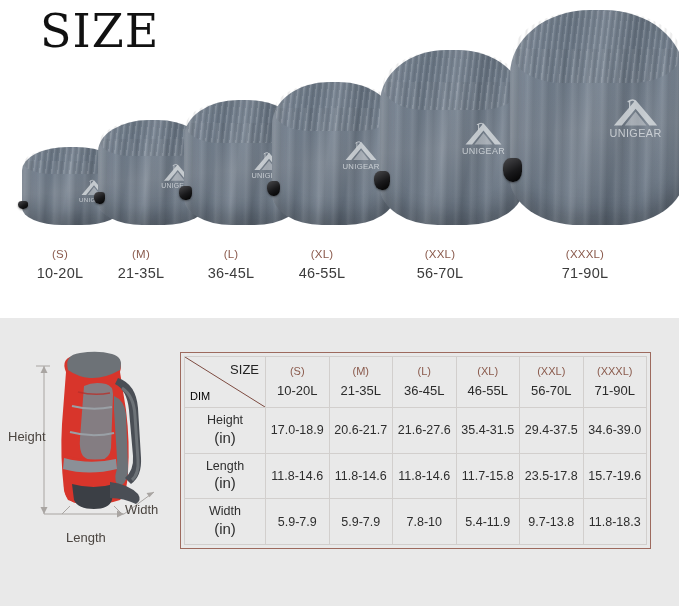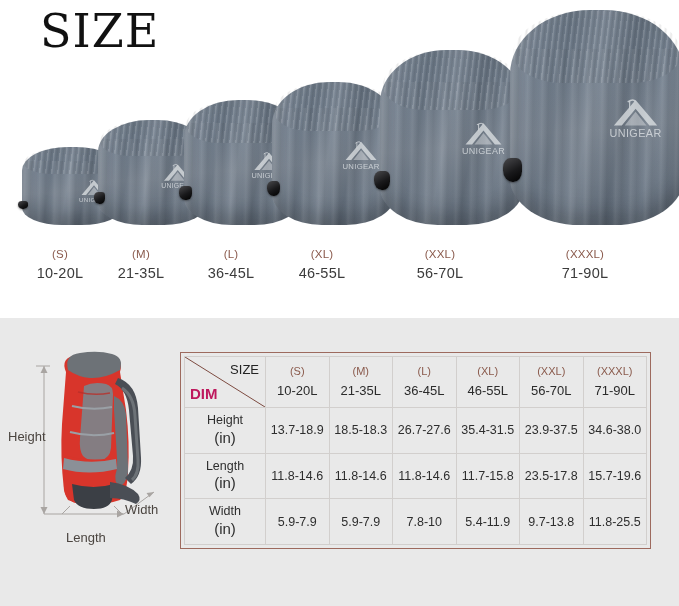--- a/index.html
+++ b/index.html
@@ -237,24 +237,23 @@
     right: 6px;
     top: 5px;
     font-size: 13px;
     color: #232323;
     font-family: "Liberation Sans", sans-serif;
   }
   .corner-dim {
     position: absolute;
     left: 5px;
     bottom: 5px;
-    font-size: 15px;
-    color: #be185d;
+    font-size: 11px;
+    color: #000000;
     font-family: "Liberation Sans", sans-serif;
-    font-weight: bold;
   }
 
   .col-head-size {
     display: block;
     font-size: 11px;
     color: #8a5a4c;
     line-height: 1.6;
   }
   .col-head-cap {
     display: block;
@@ -481,42 +480,42 @@
               <span class="col-head-size">(XXL)</span>
               <span class="col-head-cap">56-70L</span>
             </td>
             <td>
               <span class="col-head-size">(XXXL)</span>
               <span class="col-head-cap">71-90L</span>
             </td>
           </tr>
           <tr>
             <td class="row-head"><span>Height</span><span class="rh-unit">(in)</span></td>
-            <td>13.7-18.9</td>
-            <td>18.5-18.3</td>
-            <td>26.7-27.6</td>
+            <td>17.0-18.9</td>
+            <td>20.6-21.7</td>
+            <td>21.6-27.6</td>
             <td>35.4-31.5</td>
-            <td>23.9-37.5</td>
-            <td>34.6-38.0</td>
+            <td>29.4-37.5</td>
+            <td>34.6-39.0</td>
           </tr>
           <tr>
             <td class="row-head"><span>Length</span><span class="rh-unit">(in)</span></td>
             <td>11.8-14.6</td>
             <td>11.8-14.6</td>
             <td>11.8-14.6</td>
             <td>11.7-15.8</td>
             <td>23.5-17.8</td>
             <td>15.7-19.6</td>
           </tr>
           <tr>
             <td class="row-head"><span>Width</span><span class="rh-unit">(in)</span></td>
             <td>5.9-7.9</td>
             <td>5.9-7.9</td>
             <td>7.8-10</td>
             <td>5.4-11.9</td>
             <td>9.7-13.8</td>
-            <td>11.8-25.5</td>
+            <td>11.8-18.3</td>
           </tr>
         </tbody>
     </table>
   </div>
 
 </div>
 
 </body></html>

